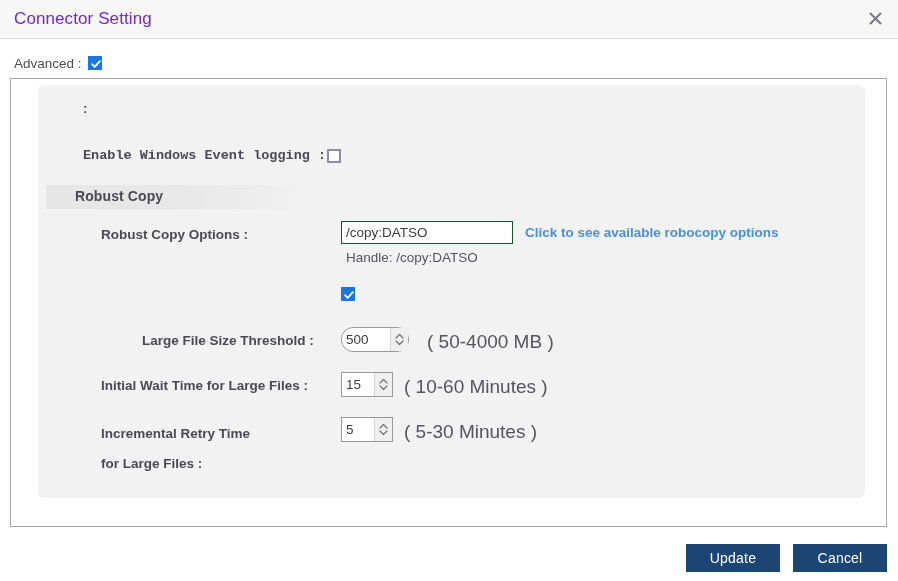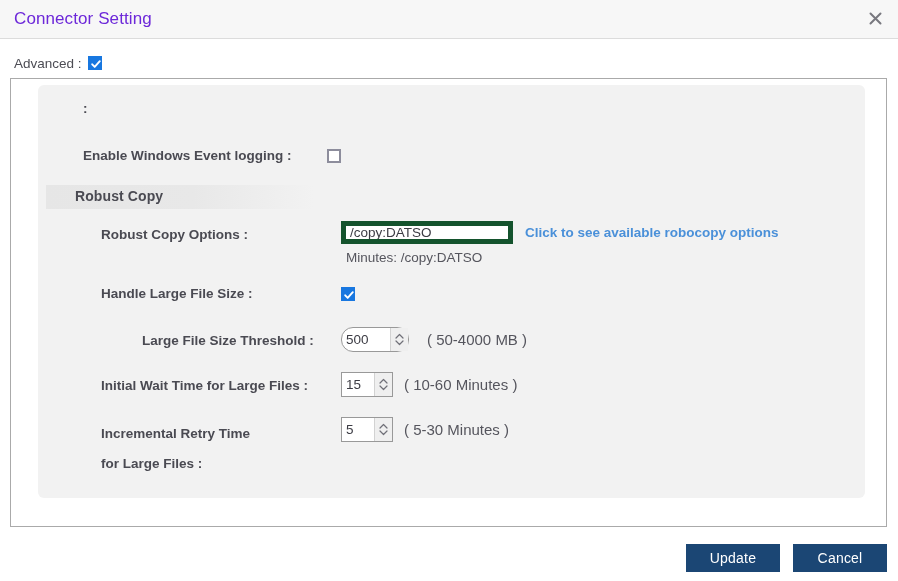--- a/index.html
+++ b/index.html
@@ -113,20 +113,21 @@
     background: #f2f2f2;
     border-radius: 6px;
     box-sizing: border-box;
   }
 
   
   .row {
     position: absolute;
     display: flex;
     align-items: flex-end;
+    font-family: Liberation Mono, monospace;
   }
   .field-label {
     font-size: 13.5px;
     font-weight: bold;
     color: #4a4a52;
     line-height: 20px;
     white-space: nowrap;
   }
   .field-label.wrap {
     white-space: normal;
@@ -179,21 +180,21 @@
     left: 63px;
     top: 140px;
   }
   .text-input {
     position: absolute;
     left: 303px;
     top: 136px;
     width: 172px;
     height: 23px;
     box-sizing: border-box;
-    border: 5px solid #14532d;
+    border: 1px solid #14532d;
     background: #ffffff;
     padding: 0 4px;
     font-family: "Liberation Sans", sans-serif;
     font-size: 13.5px;
     color: #3c3c44;
     outline: none;
   }
   .example-text {
     position: absolute;
     left: 308px;
@@ -249,21 +250,21 @@
     display: flex;
     flex-direction: column;
     align-items: center;
     justify-content: center;
     cursor: pointer;
   }
   .spinner .arrows svg { display: block; }
 
   .range-text {
     position: absolute;
-    font-size: 15px;
+    font-size: 19px;
     color: #55555d;
     white-space: nowrap;
   }
 
   .row-lfst-label { position: absolute; left: 63px; top: 246px; padding-left: 41px; }
   .sp-lfst        { position: absolute; left: 303px; top: 242px; width: 68px; border-radius: 12px; }
   .rt-lfst        { left: 389px; top: 246px; }
 
   .row-iwt-label  { position: absolute; left: 63px; top: 291px; }
   .sp-iwt         { position: absolute; left: 303px; top: 287px; width: 52px; }
@@ -332,24 +333,23 @@
         <span class="cb-wrap">
           <span class="cb unchecked"></span>
         </span>
       </div>
 
       <div class="section-head"></div>
       <div class="section-head-text">Robust Copy</div>
 
       <div class="field-label row-rco-label">Robust Copy Options :</div>
       <input class="text-input" type="text" value="/copy:DATSO" style="">
-      <div class="example-text">Minutes: /copy:DATSO</div>
+      <div class="example-text">Handle: /copy:DATSO</div>
       <a class="robo-link">Click to see available robocopy options</a>
 
-      <div class="field-label row-hlfs-label">Handle Large File Size :</div>
       <span class="cb checked row-hlfs-cb">
         <svg width="12" height="12" viewBox="0 0 12 12" aria-hidden="true">
           <path d="M2.2 6.3 L4.7 8.9 L9.8 3.2" stroke="#ffffff" stroke-width="1.9" fill="none" stroke-linecap="round" stroke-linejoin="round"></path>
         </svg>
       </span>
 
       <div class="field-label row-lfst-label">Large File Size Threshold :</div>
       <div class="spinner sp-lfst">
         <input class="val" type="text" value="500" style="">
         <span class="arrows">

